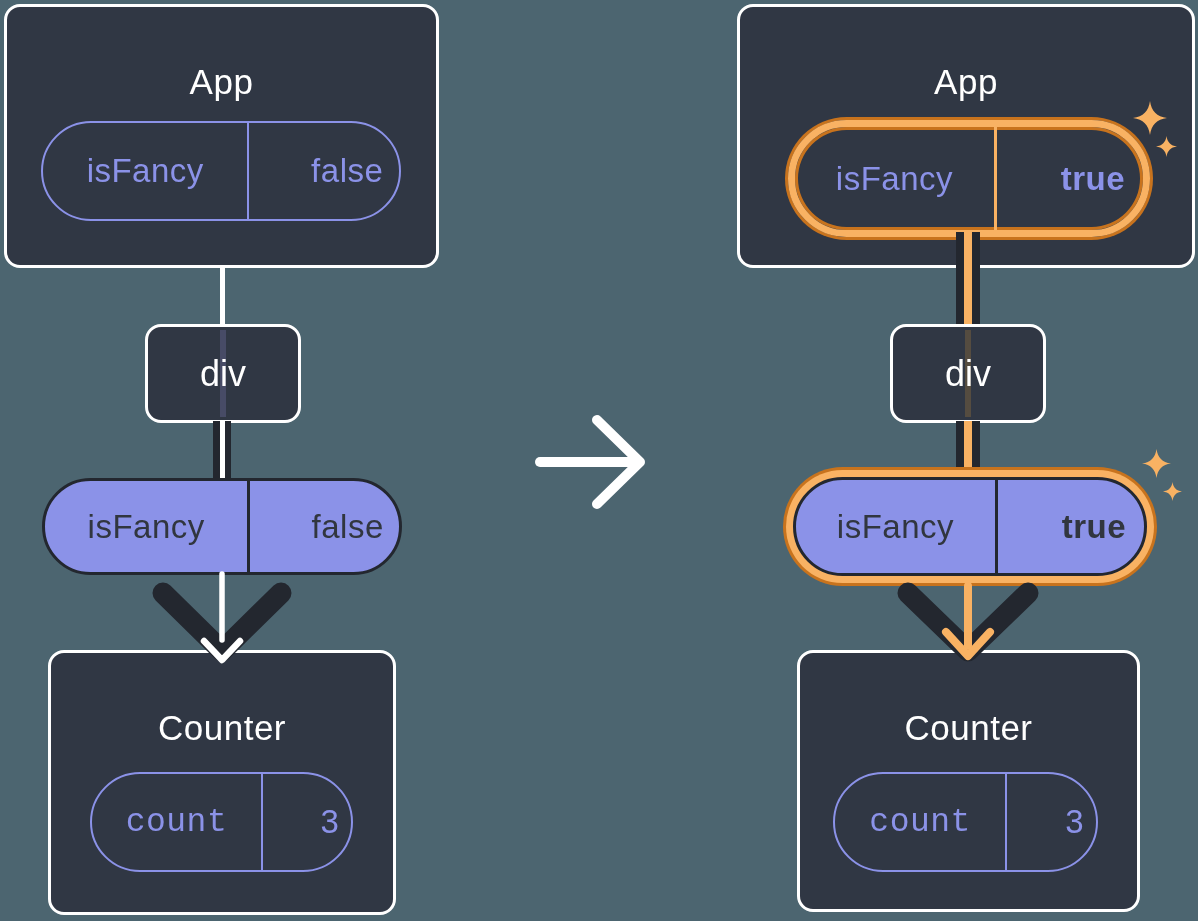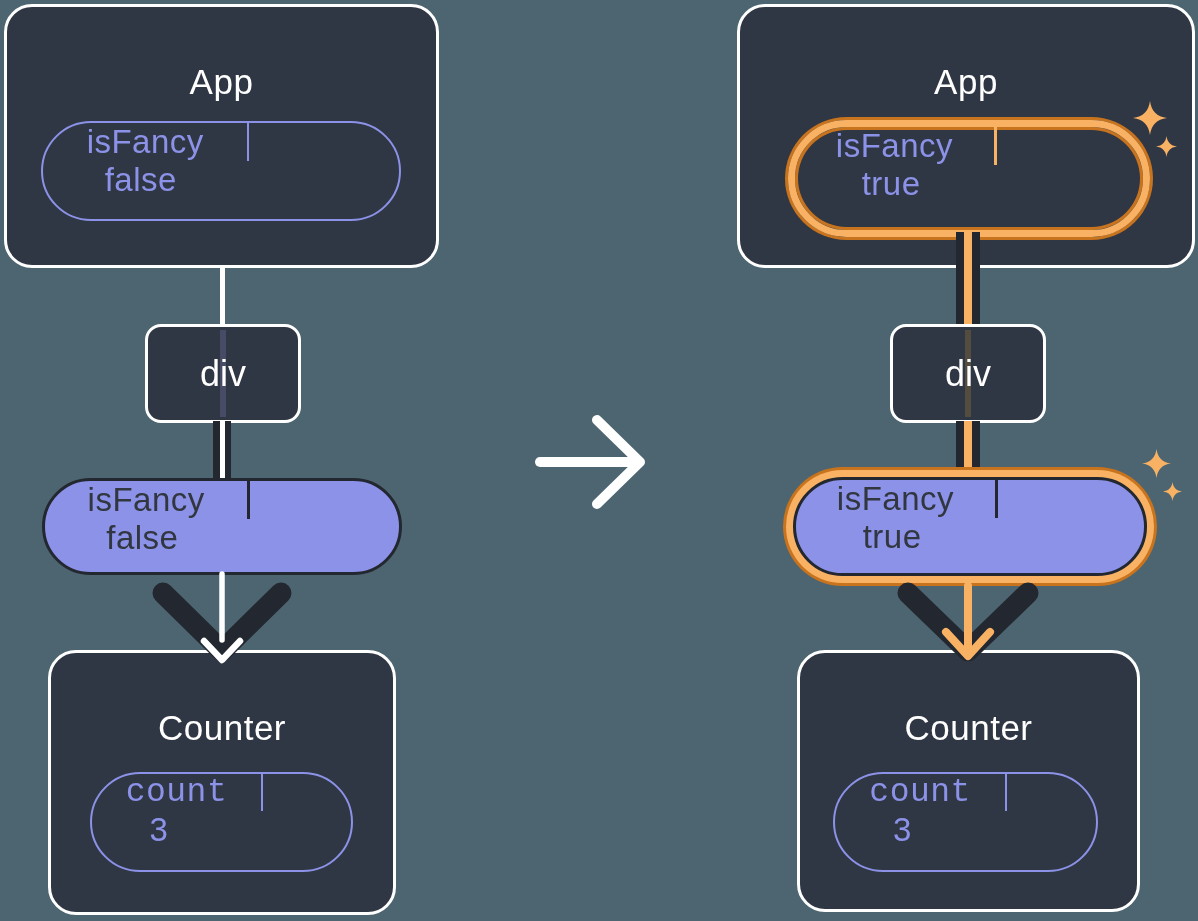--- a/index.html
+++ b/index.html
@@ -5,43 +5,43 @@
   :root{
     --background:#4c6570; --panel:#303744; --panel_border:#ffffff;
     --purple:#8b92e8; --dark:#23272f; --dark_text:#31363f;
     --orange:#f9b263; --orange_dark:#c8731d;
     --thread_purple:#474b66; --thread_brown:#554c40;
   }
   *{margin:0;padding:0;box-sizing:border-box;}
   body{background:var(--background);font-family:"Liberation Sans","DejaVu Sans",sans-serif;}
   .canvas{position:relative;width:1198px;height:921px;background:var(--background);overflow:hidden;}
 
-  .box{position:absolute;background:var(--panel);border:3px solid var(--panel_border);border-radius:28px;}
+  .box{position:absolute;background:var(--panel);border:3px solid var(--panel_border);border-radius:16px;}
   .title{position:absolute;left:0;width:100%;top:45px;line-height:60px;text-align:center;
          color:#fff;font-size:35px;font-weight:500;letter-spacing:.5px;}
 
-  .pill{position:absolute;display:flex;border-radius:70px;overflow:hidden;flex-direction:column;}
+  .pill{position:absolute;display:flex;border-radius:70px;overflow:hidden;}
   .cell{display:flex;align-items:center;justify-content:center;font-size:33px;letter-spacing:.5px;}
 
   
   .pill.outline{border:2.5px solid var(--purple);color:var(--purple);}
   .pill.outline .cell-name{border-right:2.5px solid var(--purple);}
 
   
   .pill.solid{background:var(--purple);border:3px solid var(--dark);color:var(--dark_text);}
   .pill.solid .cell-name{border-right:3px solid var(--dark);}
 
   
   .pill.fancy-ring{border:7px solid var(--orange);color:var(--purple);
       box-shadow:0 0 0 3px var(--orange_dark), inset 0 0 0 3px var(--orange_dark);}
   .pill.fancy-ring .cell-name{border-right:3px solid var(--orange);}
   .pill.fancy-solid{background:var(--purple);border:3px solid var(--dark);color:var(--dark_text);
       box-shadow:0 0 0 7px var(--orange), 0 0 0 10px var(--orange_dark);}
   .pill.fancy-solid .cell-name{border-right:3px solid var(--dark);}
-  .bold{font-weight:400;text-align:right;}
+  .bold{font-weight:700;text-align:right;}
 
   .cell-name{width:58%;} .cell-value{width:42%;padding-left:46px;}
   .pill.count .cell-name{width:66%;font-family:Liberation Mono, monospace;} .pill.count .cell-value{width:34%;}
 
   .div-node{position:absolute;width:156px;height:99px;background:var(--panel);
       border:3px solid var(--panel_border);border-radius:16px;
       display:flex;align-items:center;justify-content:center;}
   .div-node .label{position:relative;z-index:1;color:#fff;font-size:36px;}
   .thread{position:absolute;left:calc(50% - 3px);top:3px;bottom:3px;width:6px;z-index:0;}
 

